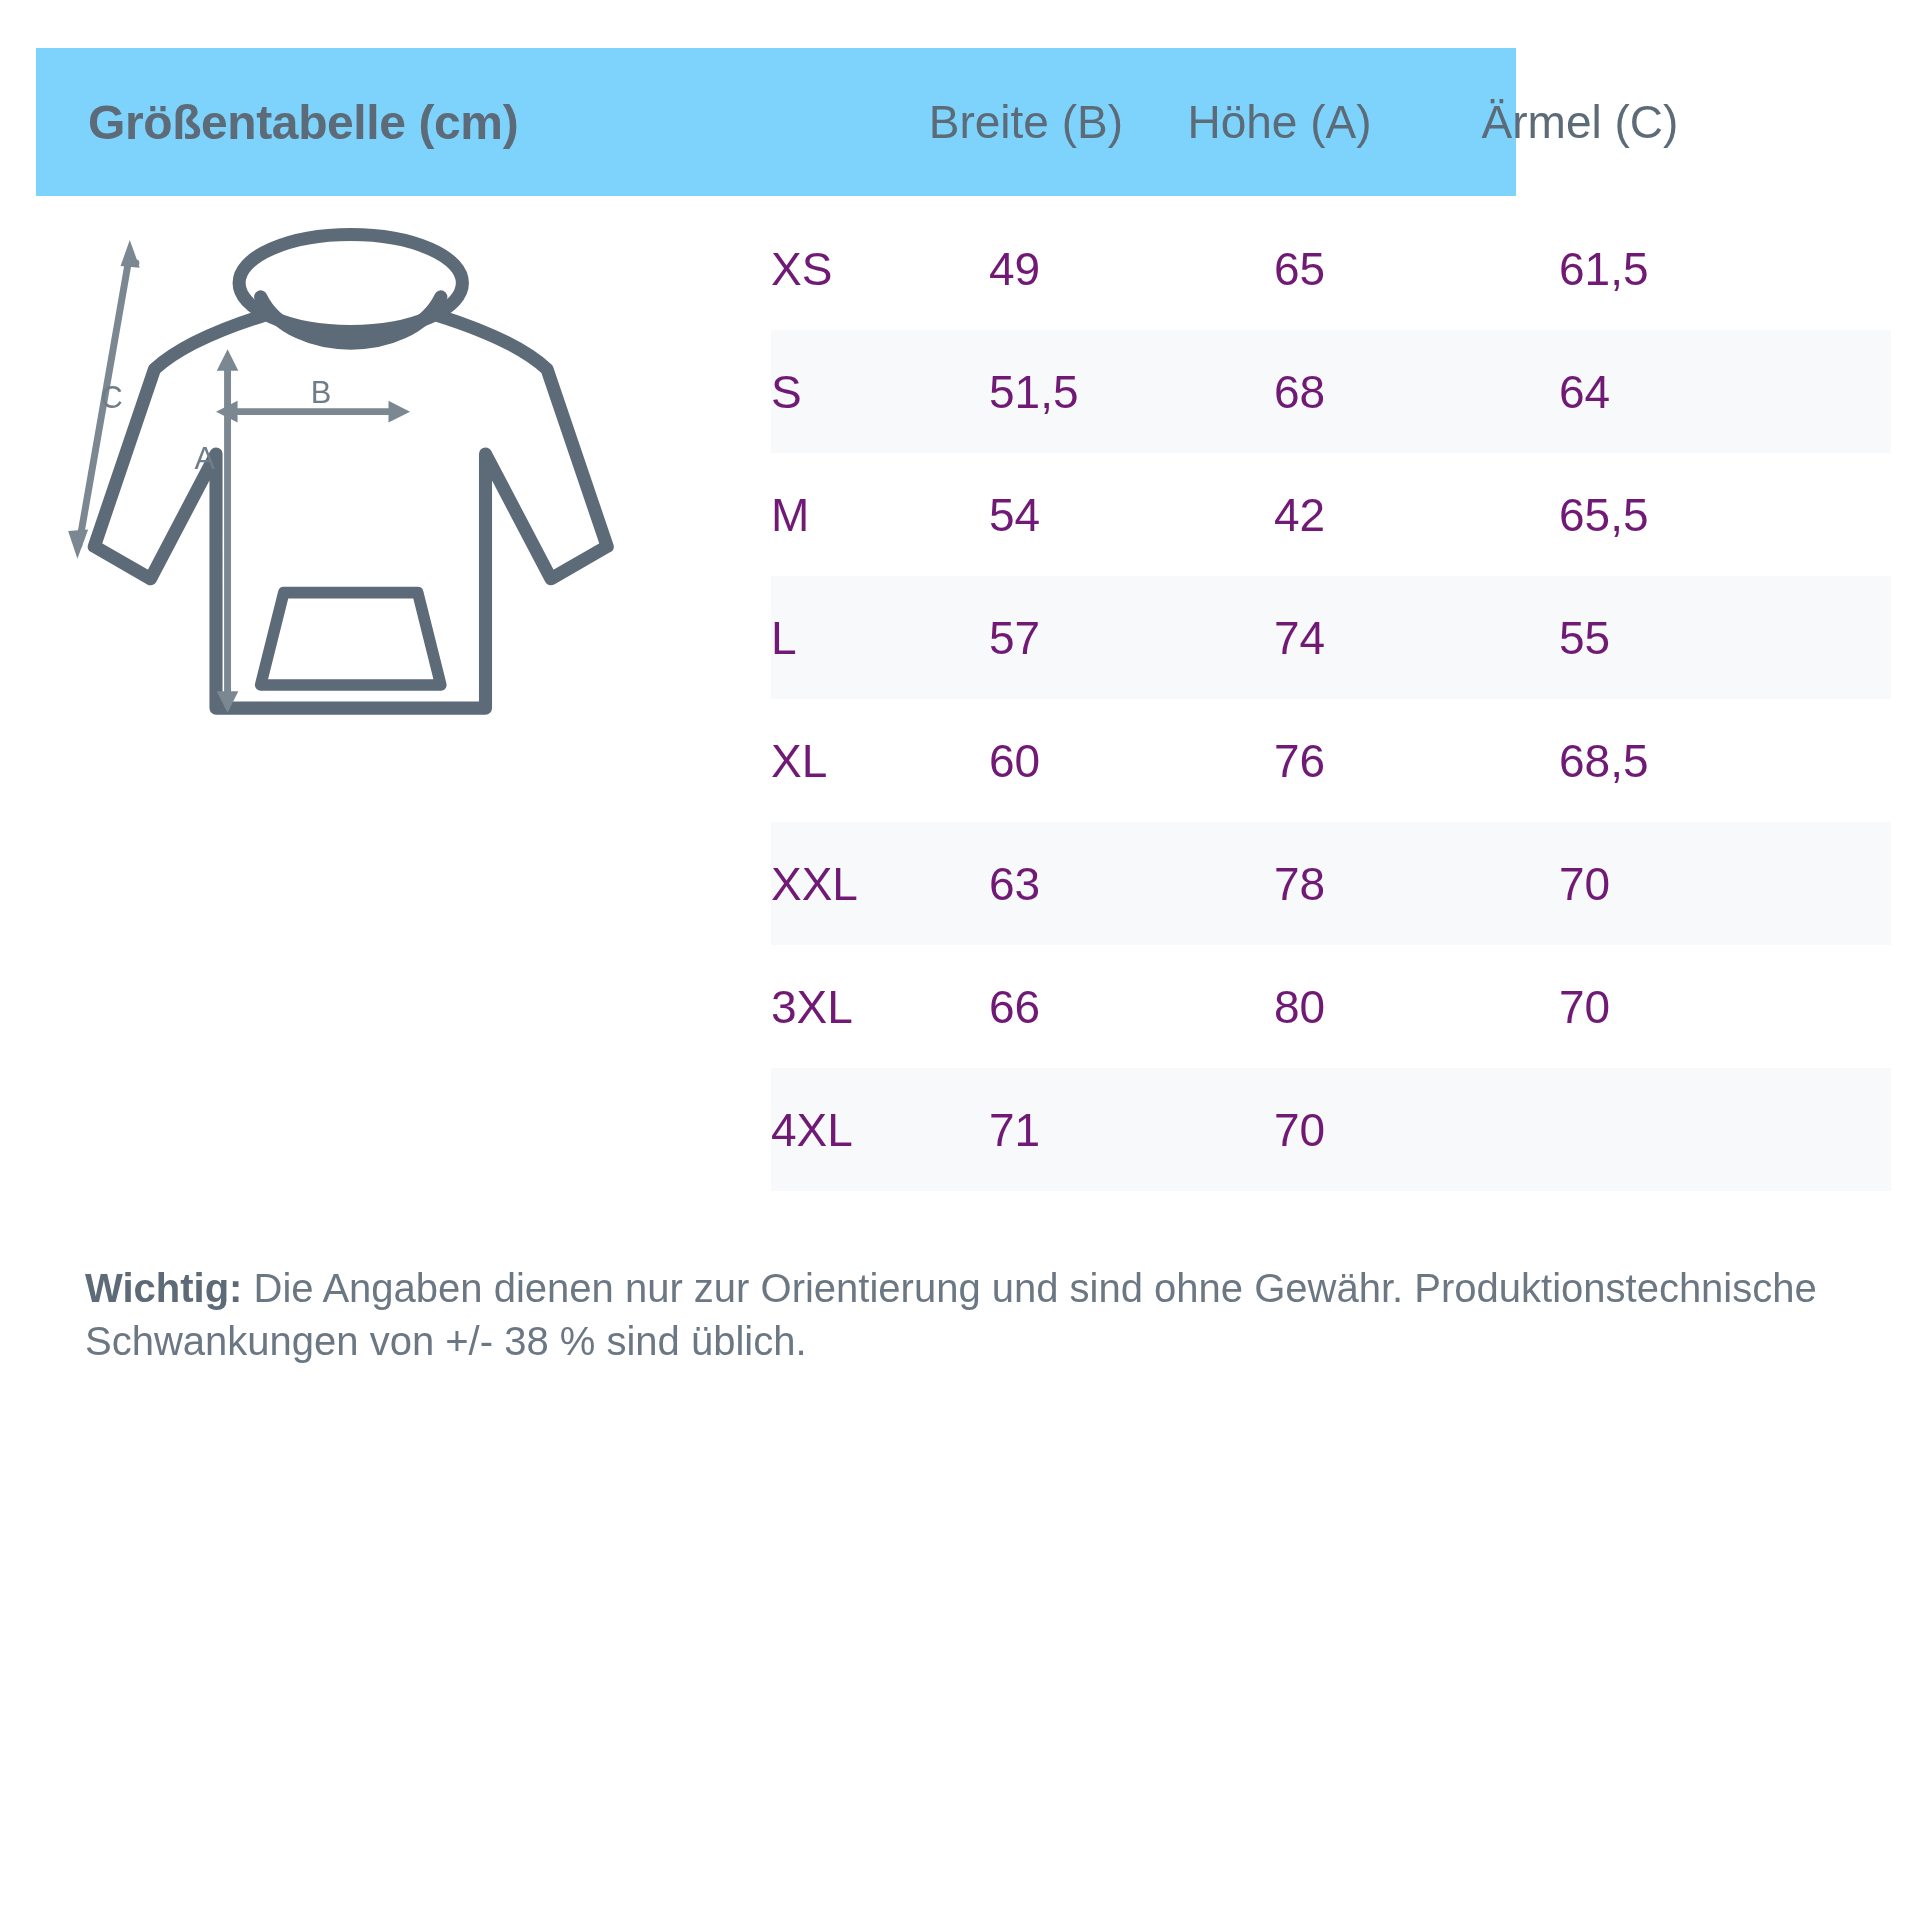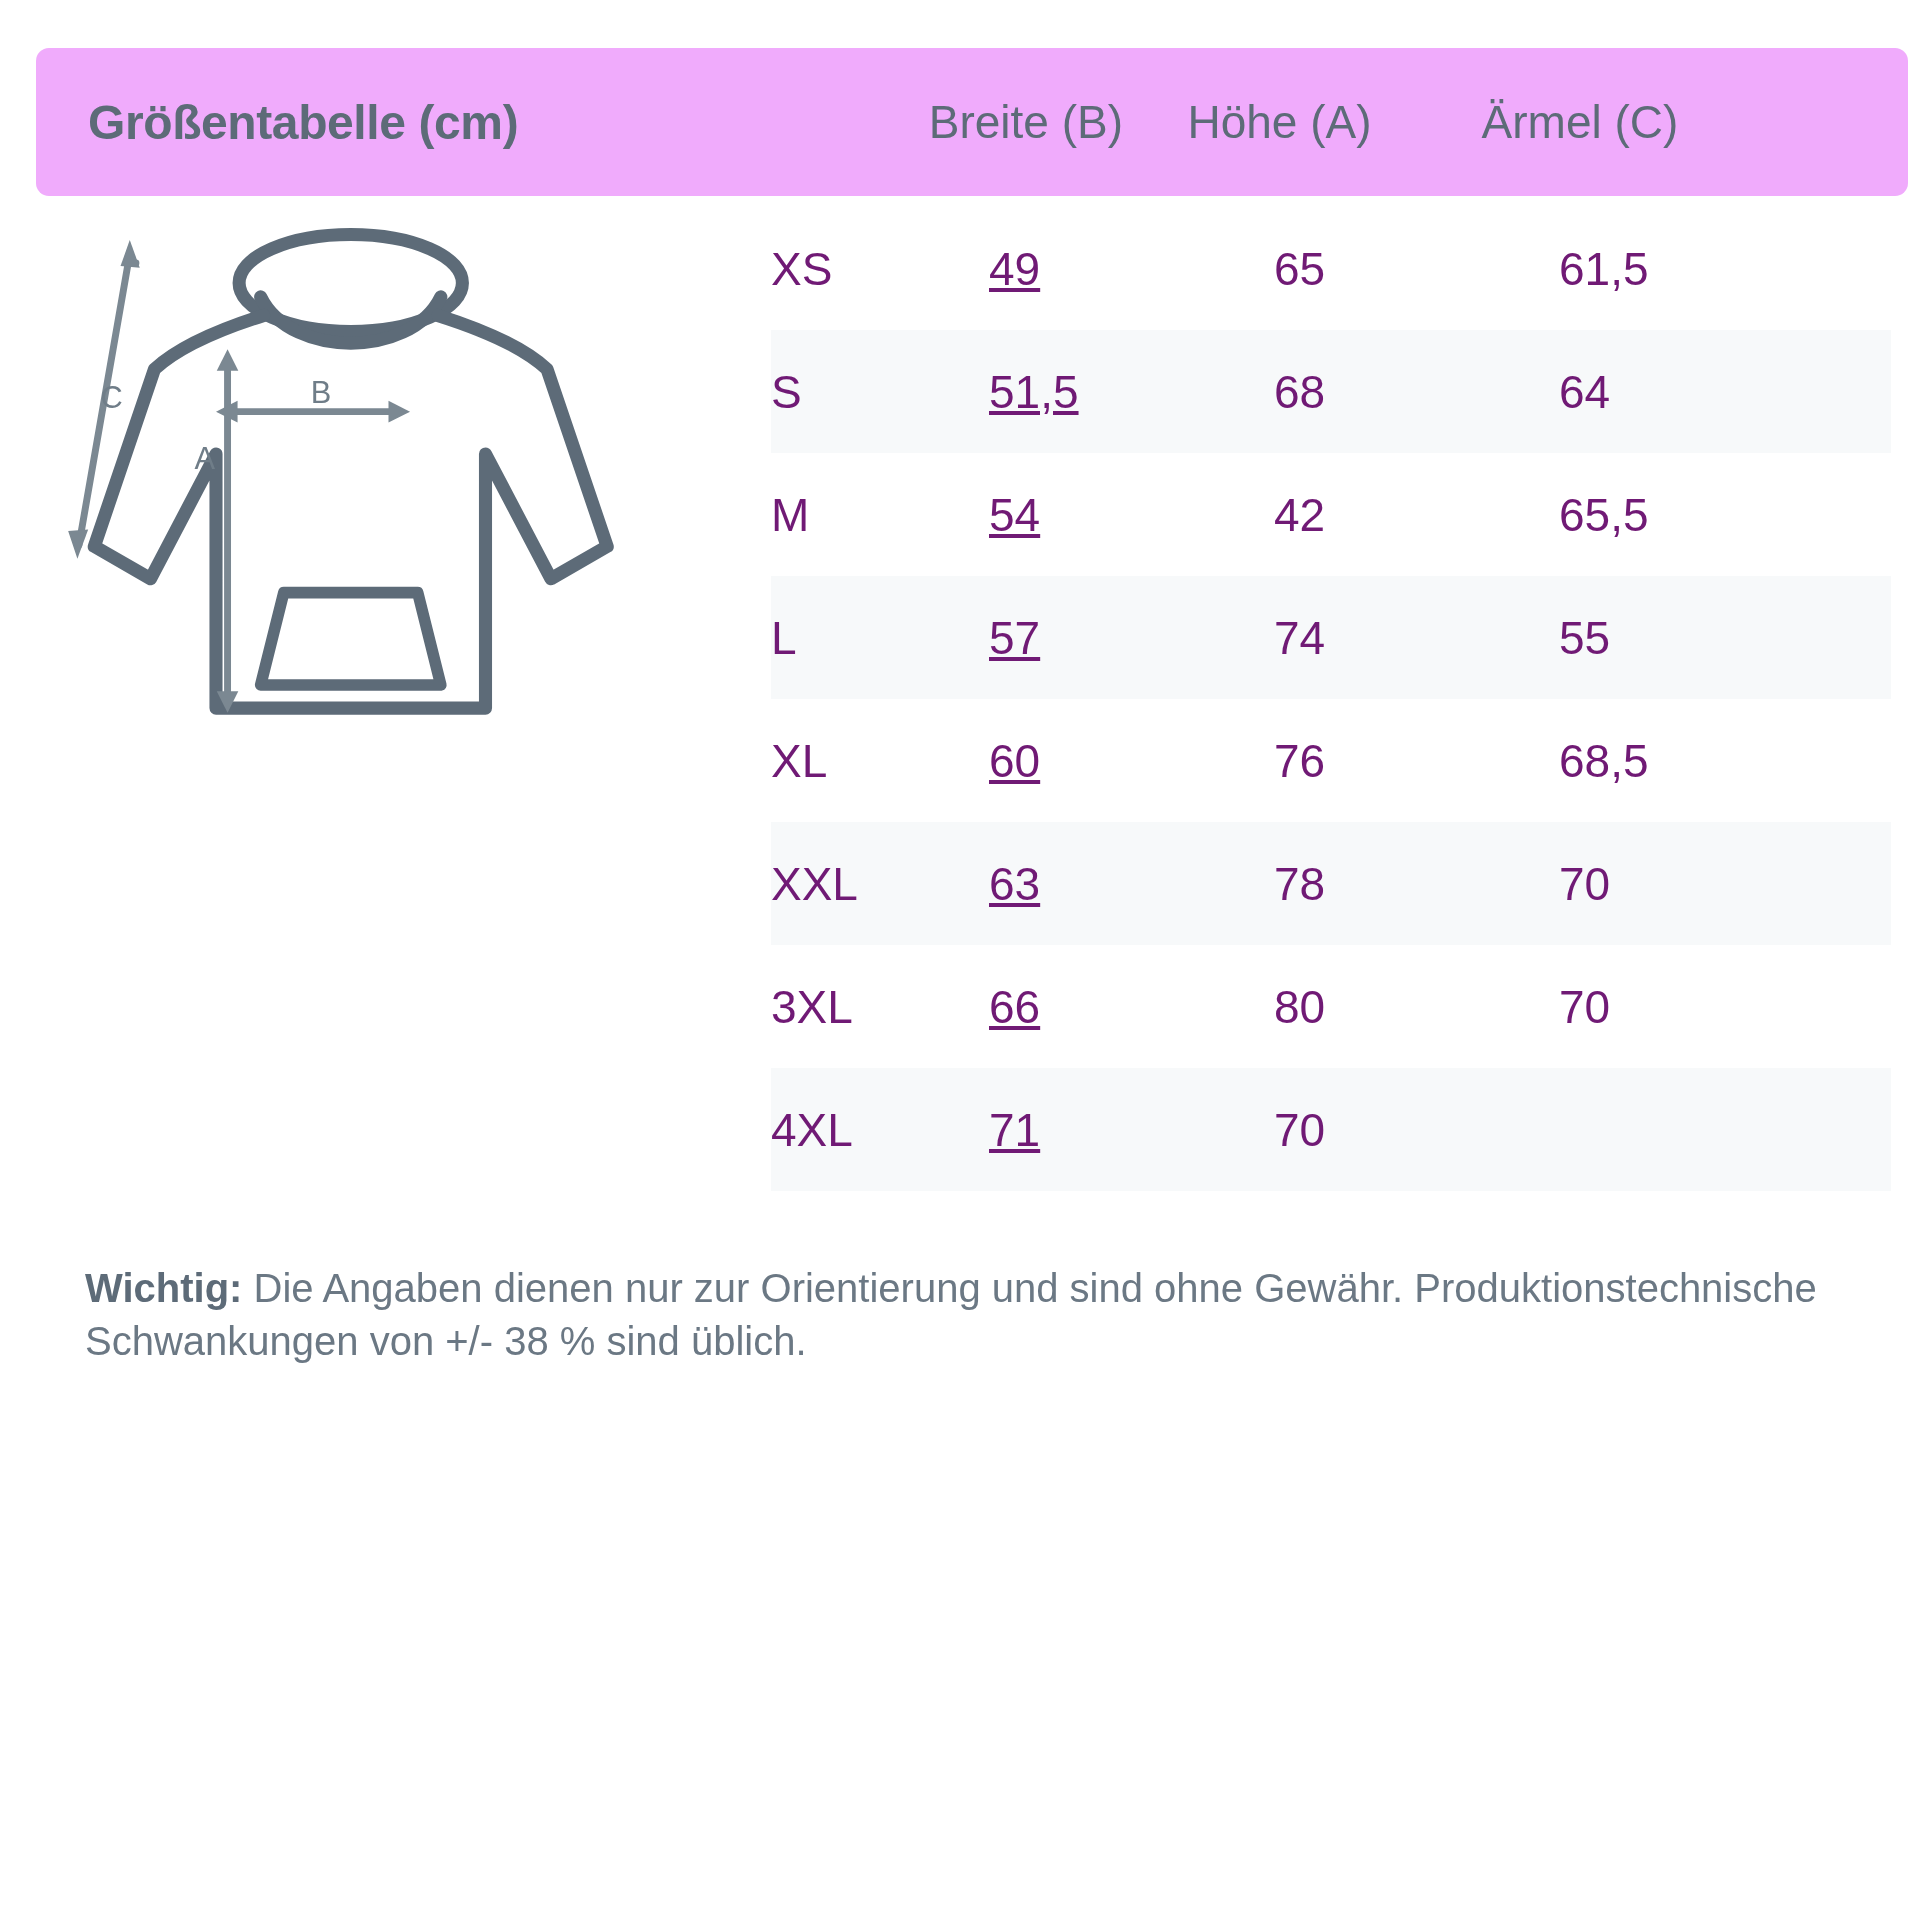--- a/index.html
+++ b/index.html
@@ -20,26 +20,25 @@
     width: 1926px;
     height: 1926px;
     box-sizing: border-box;
   }
 
   
   .header-band {
     position: absolute;
     top: 48px;
     left: 36px;
-    width: 1872px;
+    width: 1480px;
     height: 148px;
-    background: #f0abfc;
+    background: #7dd3fc;
     display: flex;
     align-items: center;
-    border-radius: 13px;
   }
   .header-title {
     position: absolute;
     left: 52px;
     font-size: 48px;
     font-weight: bold;
     color: #5d6b78;
     letter-spacing: -0.4px;
     white-space: nowrap;
   }
@@ -84,21 +83,21 @@
   .row.alt {
     background: #f7f9fa;
   }
   .cell {
     font-size: 46px;
     color: #701a75;
     text-align: left;
     white-space: nowrap;
   }
   .cell.size  { width: 218px; }
-  .cell.width { width: 285px; text-decoration: underline; }
+  .cell.width { width: 285px; }
   .cell.height{ width: 285px; }
   .cell.sleeve{ width: 331px; }
 
   
   .footnote {
     position: absolute;
     left: 85px;
     top: 1262px;
     width: 1772px;
     font-size: 40px;

